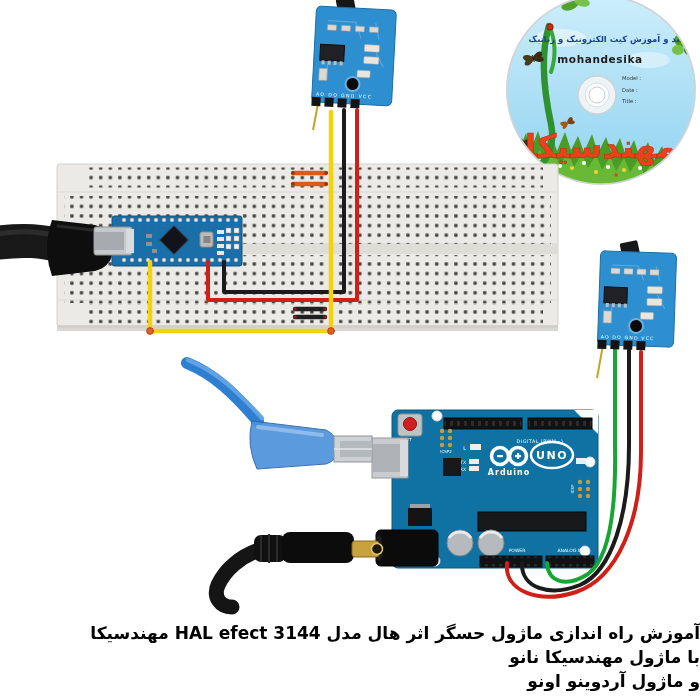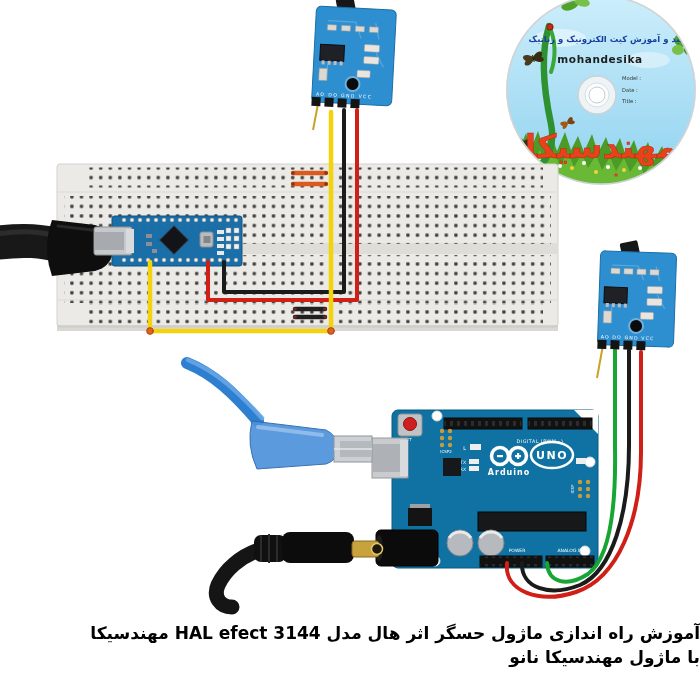--- a/index.html
+++ b/index.html
@@ -367,15 +367,16 @@
           <rect x="13" y="89" width="9" height="9" fill="#141414"></rect>
       <rect x="26" y="89" width="9" height="9" fill="#141414"></rect>
           <rect x="39" y="89" width="9" height="9" fill="#141414"></rect>
     </g>
   </g>
 </svg>
 
 <div class="caption">
   <div class="cap-line" dir="rtl">آموزش راه اندازی ماژول حسگر اثر هال مدل  HAL efect 3144 مهندسیکا</div>
   <div class="cap-line" dir="rtl">با ماژول مهندسیکا نانو</div>
+  <div class="cap-line" dir="rtl">و ماژول آردوینو اونو</div>
 </div>
 
 </div>
 
 </body></html>

